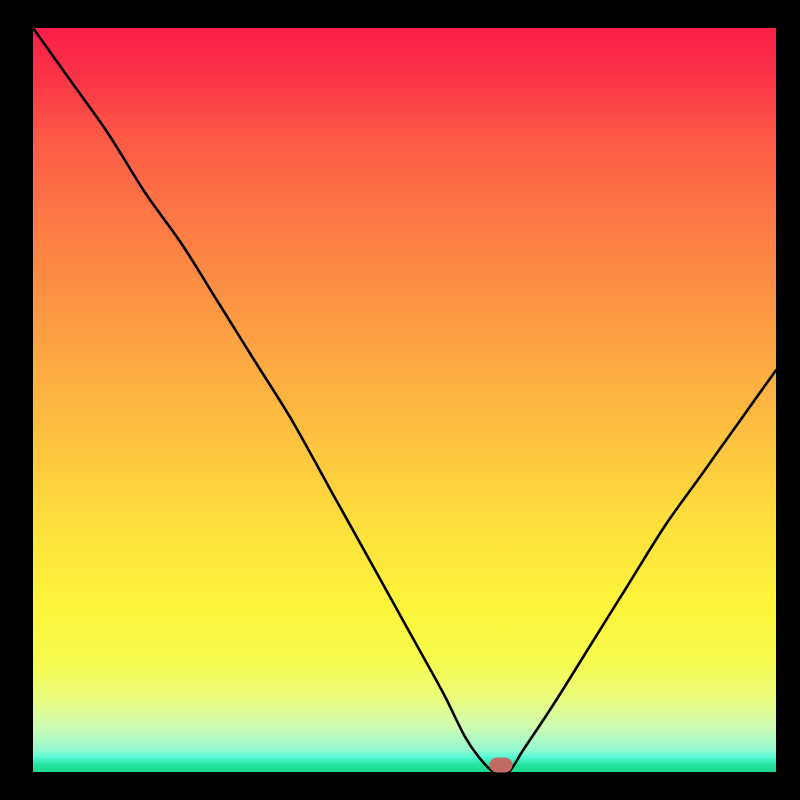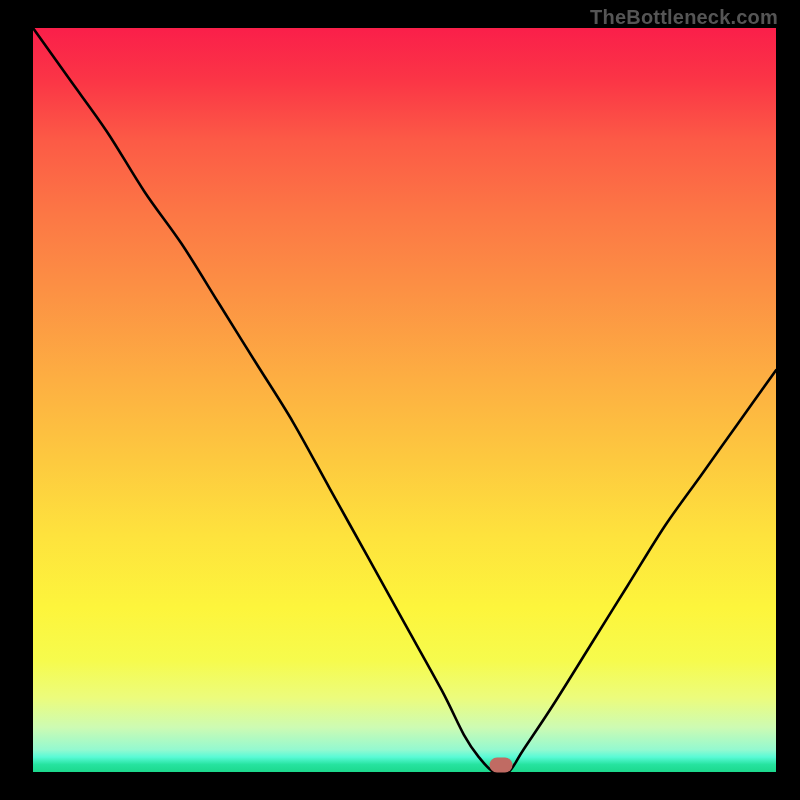--- a/index.html
+++ b/index.html
@@ -69,21 +69,20 @@
     height: 15px;
     border-radius: 8px;
     background: #c06b63;
     transform: translate(-50%, -50%);
   }
 </style>
 </head>
 <body>
 
 <div class="frame">
-  <div class="watermark">TheBottleneck.com</div>
   <div class="plot-area">
     <div class="plot-gradient"></div>
     <svg class="curve-svg" viewBox="0 0 743 744" preserveAspectRatio="none">
       <path id="curve-path" fill="none" stroke="#000" stroke-width="2.6" stroke-linejoin="round" stroke-linecap="round" d="M 0.0 0.0 C 6.2 8.7, 24.8 34.7, 37.1 52.1 C 49.5 69.4, 61.9 85.6, 74.3 104.2 C 86.7 122.8, 99.1 145.1, 111.5 163.7 C 123.8 182.3, 136.2 197.2, 148.6 215.8 C 161.0 234.4, 173.4 255.4, 185.8 275.3 C 198.1 295.1, 210.5 315.0, 222.9 334.8 C 235.3 354.6, 247.7 373.2, 260.1 394.3 C 272.4 415.4, 284.8 439.0, 297.2 461.3 C 309.6 483.6, 322.0 505.9, 334.4 528.2 C 346.7 550.6, 359.1 572.9, 371.5 595.2 C 383.9 617.5, 398.7 643.6, 408.7 662.2 C 418.6 680.8, 424.7 695.6, 430.9 706.8 C 437.1 718.0, 440.8 722.9, 445.8 729.1 C 450.8 735.3, 455.7 741.5, 460.7 744.0 C 465.6 746.5, 470.6 747.7, 475.5 744.0 C 480.5 740.3, 482.9 732.8, 490.4 721.7 C 497.8 710.5, 509.0 694.4, 520.1 677.0 C 531.2 659.7, 544.9 637.4, 557.3 617.5 C 569.6 597.7, 582.0 577.8, 594.4 558.0 C 606.8 538.2, 619.2 517.1, 631.5 498.5 C 643.9 479.9, 656.3 463.8, 668.7 446.4 C 681.1 429.0, 693.5 411.7, 705.9 394.3 C 718.2 377.0, 736.8 350.9, 743.0 342.2"></path>
     </svg>
     <div id="opt-marker" class="marker" style="left: 468.09px; top: 737px;"></div>
   </div>
 </div>
 
 </body></html>

